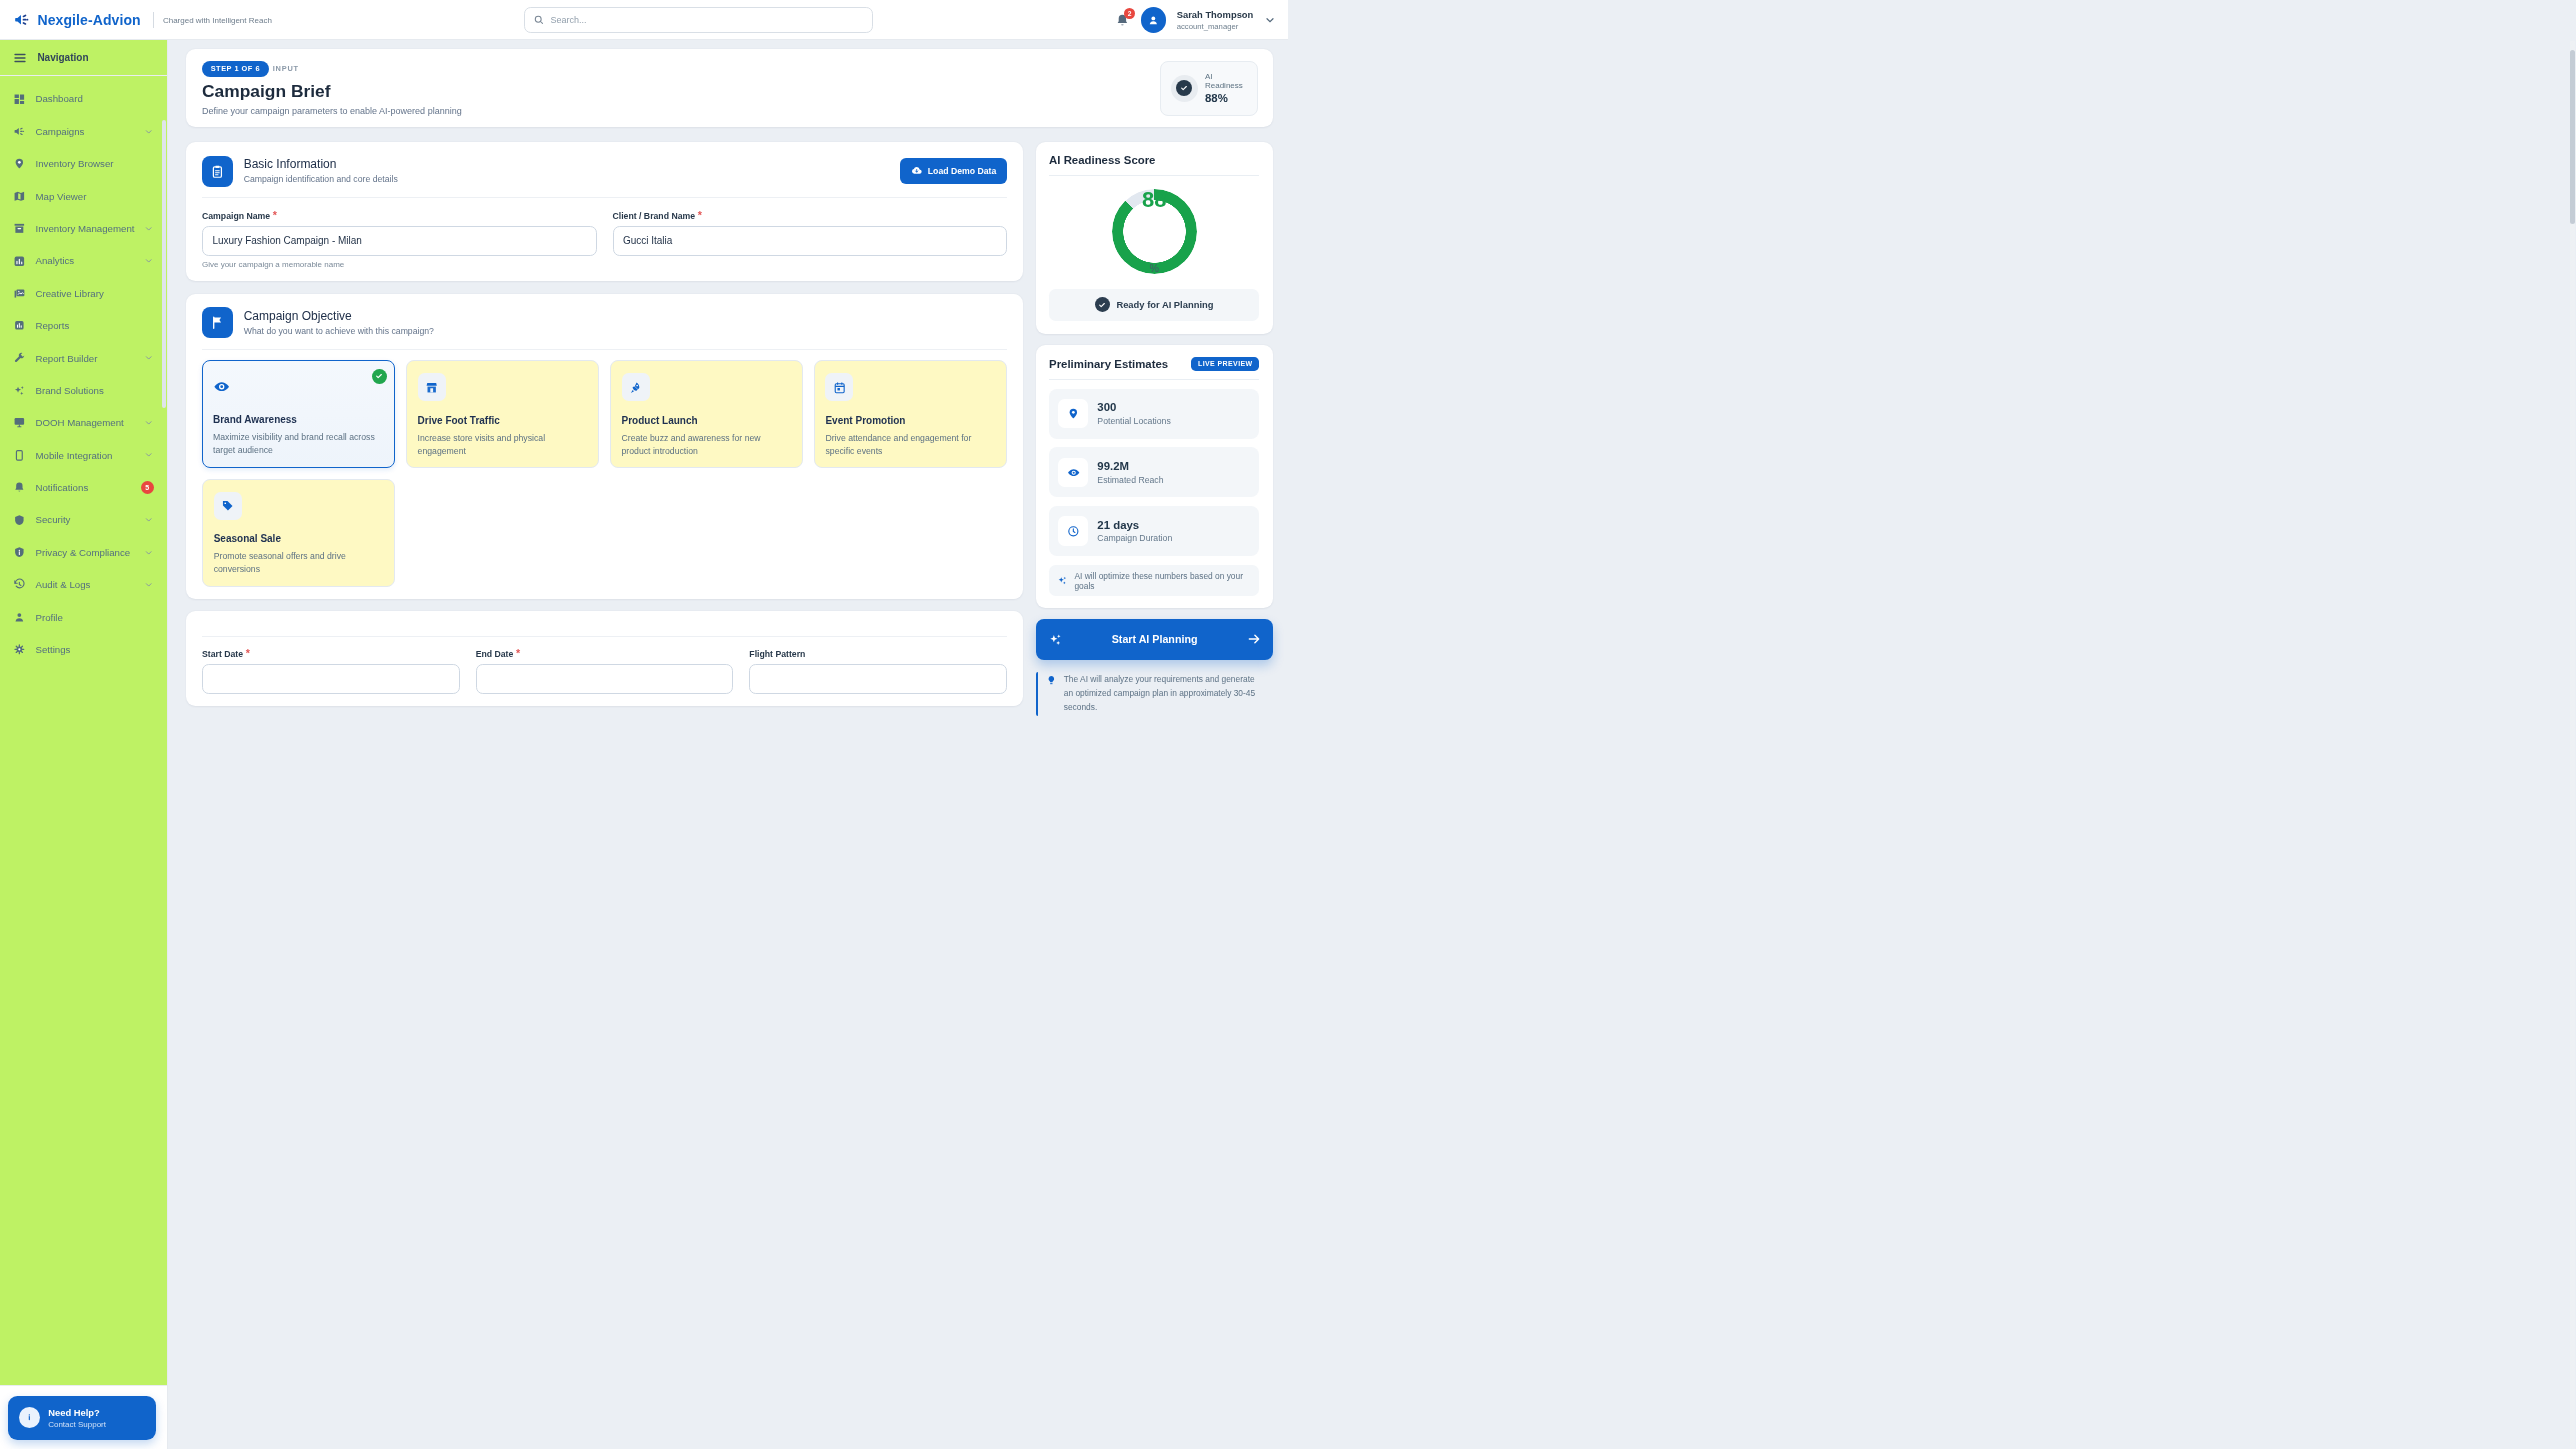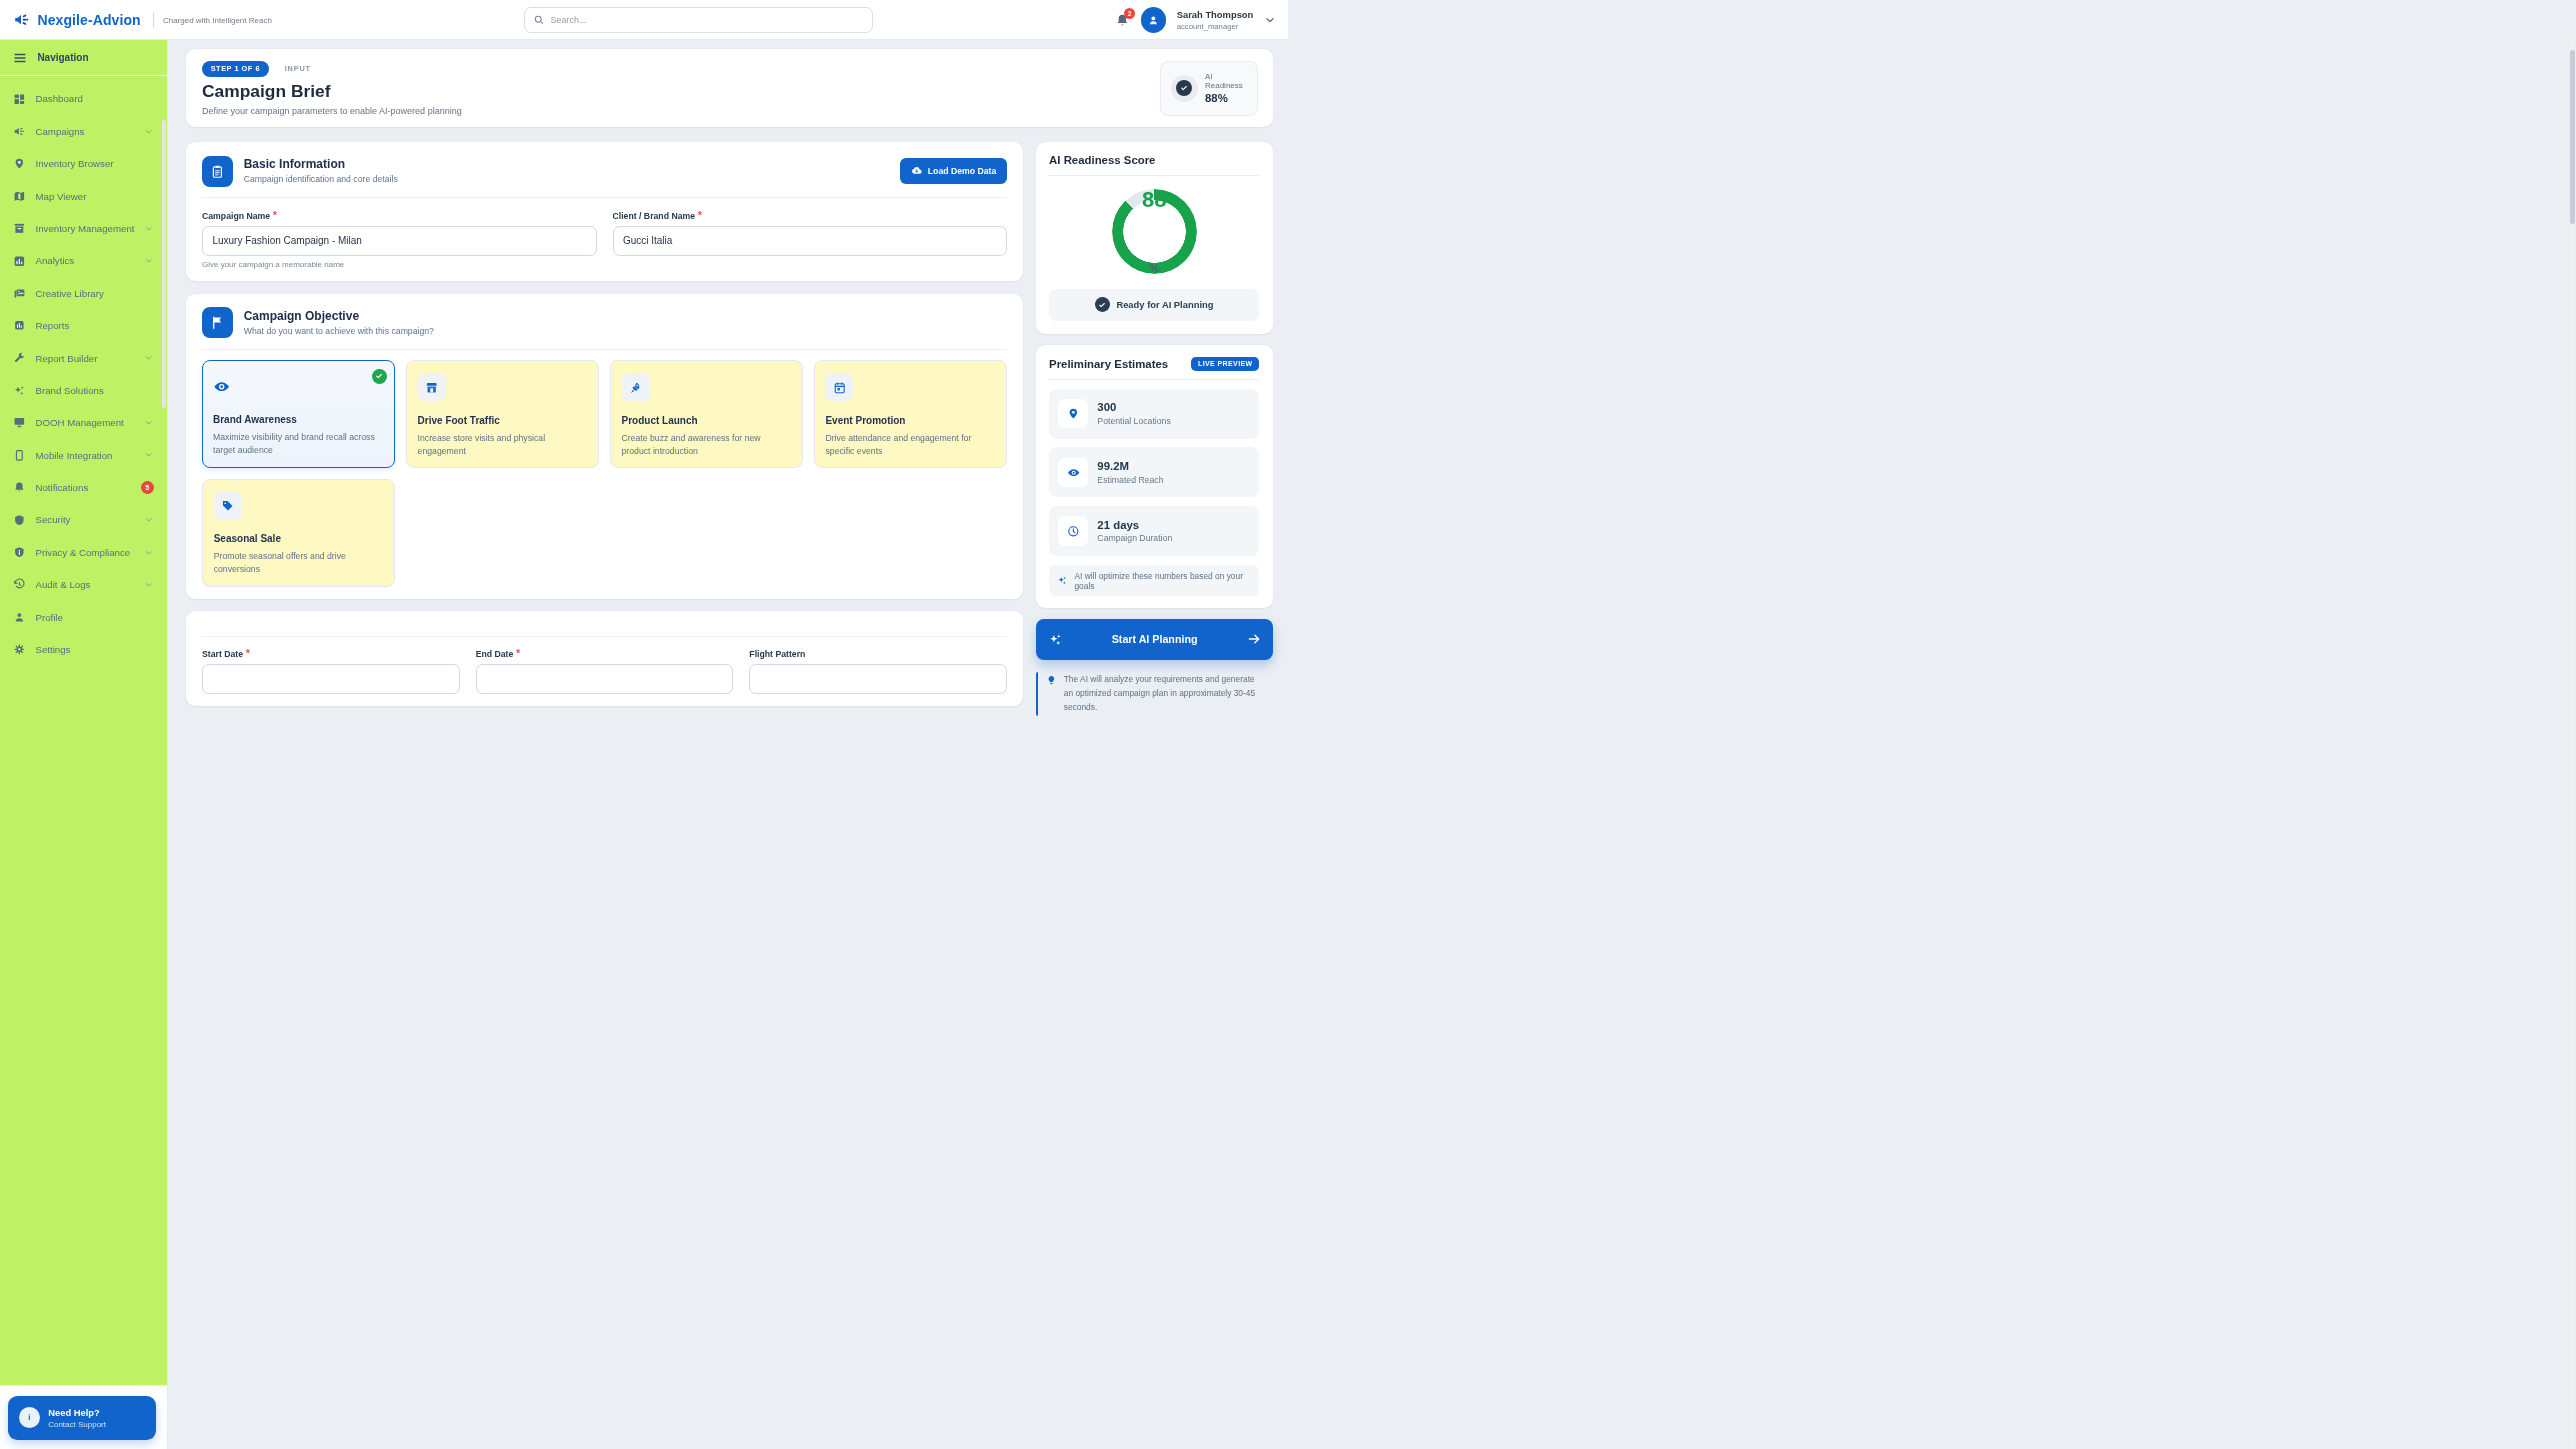--- a/index.html
+++ b/index.html
@@ -38,39 +38,39 @@
   .help-card { position:absolute; left:8px; right:11px; bottom:9.4px; height:44px; border-radius:9.4px; background:#1064cb; color:#fff; display:flex; align-items:center; gap:8px; padding:0 10.7px; cursor:pointer; box-shadow:0 4px 9.4px rgba(16,100,203,.25); }
   .help-ic { width:21.5px; height:21.5px; border-radius:50%; background:#eaf2fd; display:flex; align-items:center; justify-content:center; color:#1064cb; flex:0 0 21.5px; }
   .help-t { font-size:9.4px; font-weight:800; }
   .help-s { font-size:8px; color:#cfe0f7; margin-top:2px; }
 
   
   .main { position:absolute; left:168px; top:40px; right:0; bottom:0; background:#ebeff4; padding:9.4px 15.4px 0 18px; }
   .card { background:#fff; border-radius:9.4px; box-shadow:0 0.7px 2px rgba(23,43,77,.07); }
 
   .topcard { position:relative; width:1087px; height:78px; padding:11.4px 16px; }
-  .steprow { display:flex; align-items:center; gap:16px; }
+  .steprow { display:flex; align-items:center; gap:4px; }
   .steppill { background:#1064cb; color:#fff; font-size:7.4px; font-weight:800; letter-spacing:0.5px; padding:3.4px 8.7px; border-radius:670px; }
   .steptype { font-size:7.4px; font-weight:700; color:#8b99a8; letter-spacing:0.8px; }
   .ptitle { font-size:17.4px; font-weight:800; color:#1d2b3d; margin-top:4.7px; }
   .psub { font-size:9px; color:#64748b; margin-top:4px; }
   .readmini { position:absolute; right:14.8px; top:11.4px; width:98px; height:55px; background:#f7f9fb; border:0.7px solid #e7ecf1; border-radius:8px; display:flex; align-items:center; gap:7.4px; padding:0 9.4px; }
   .readmini .rc { width:27px; height:27px; border-radius:50%; background:#e8ecf0; display:flex; align-items:center; justify-content:center; flex:0 0 27px; }
   .readmini .rc .rc2 { width:16px; height:16px; border-radius:50%; background:#27394a; color:#fff; display:flex; align-items:center; justify-content:center; }
   .readmini .rlab { font-size:8px; color:#5d7282; }
   .readmini .rval { font-size:11.4px; font-weight:800; color:#22374a; margin-top:2px; }
 
   .cols { display:flex; gap:12.7px; margin-top:14.8px; align-items:flex-start; }
   .leftcol { width:837px; flex:0 0 837px; }
   .rightcol { width:237px; flex:0 0 237px; }
 
   .seccard { padding:13.4px 16px 12px 16px; }
   .sechead { display:flex; align-items:flex-start; position:relative; }
   .sec-ic { width:31px; height:31px; border-radius:8px; background:#1064cb; color:#fff; display:flex; align-items:center; justify-content:center; flex:0 0 31px; margin-right:10.7px; }
-  .sec-t { font-size:12px; font-weight:700; color:#20304a; margin-top:1.3px; }
+  .sec-t { font-size:12px; font-weight:400; color:#20304a; margin-top:1.3px; }
   .sec-s { font-size:8.7px; color:#64748b; margin-top:3.4px; }
   .demo-btn { position:absolute; right:0; top:2.7px; height:25.5px; background:#1064cb; color:#fff; border:none; border-radius:6px; font-size:8.7px; font-weight:700; font-family:"Liberation Sans",sans-serif; display:flex; align-items:center; gap:5.4px; padding:0 10.7px; cursor:pointer; }
   .secdiv { height:0.7px; background:#edf0f4; margin:10.7px 0 10.7px 0; }
 
   .formgrid2 { display:grid; grid-template-columns:1fr 1fr; column-gap:16px; }
   .formgrid3 { display:grid; grid-template-columns:1fr 1fr 1fr; column-gap:16px; }
   .flabel { font-size:8.7px; font-weight:700; color:#27384a; }
   .req { color:#e25555; margin-left:2.7px; font-weight:700; }
   .finput { width:100%; height:29.5px; border:0.7px solid #cfd8e3; border-radius:6.7px; padding:0 9.4px; font-size:10px; color:#1f2f45; margin-top:5.4px; font-family:"Liberation Sans",sans-serif; background:#fff; outline:none; }
   .fhelp { font-size:8px; color:#7b8a99; margin-top:4.7px; }

